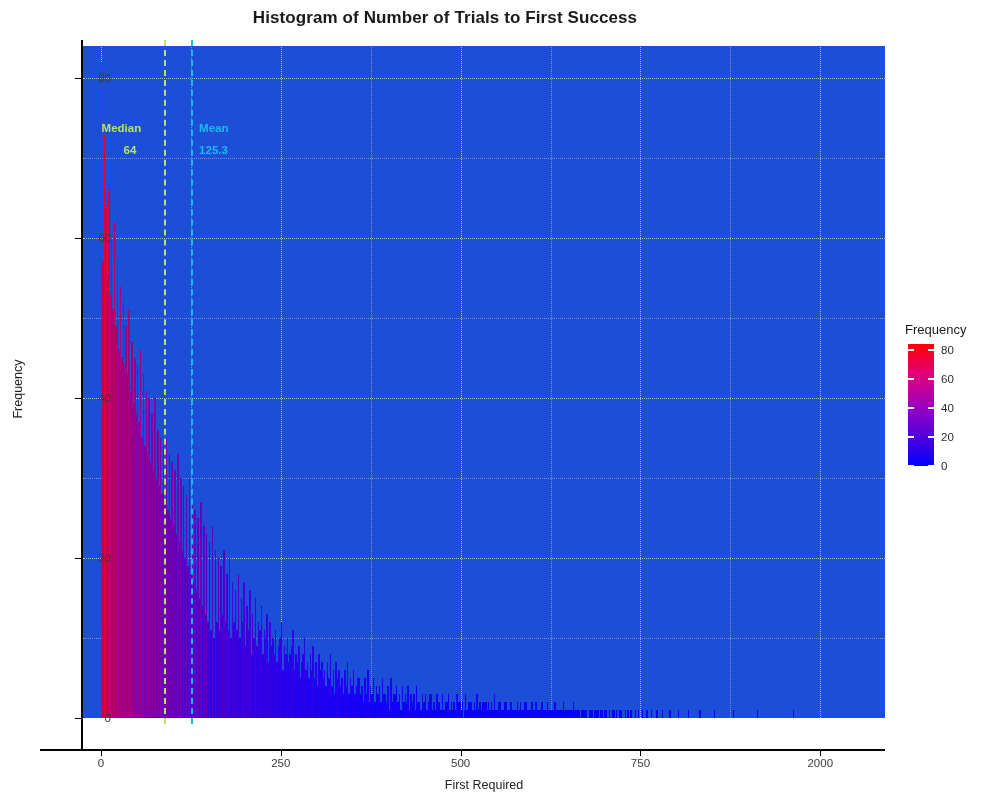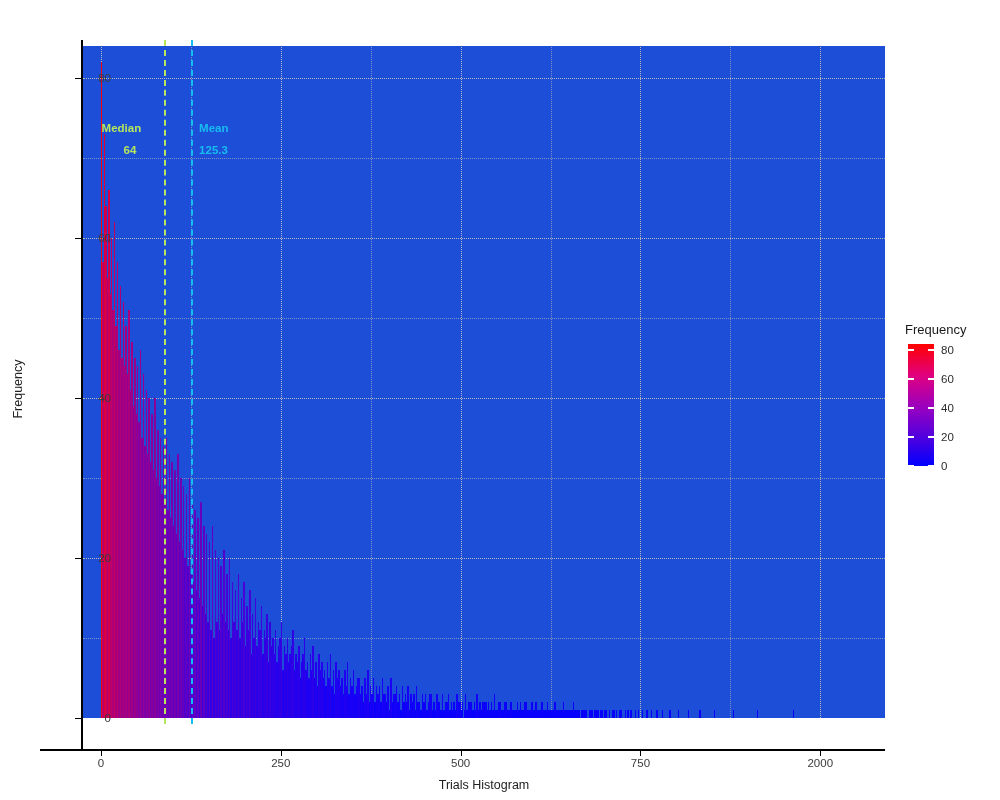--- a/index.html
+++ b/index.html
@@ -79,20 +79,21 @@
   }
   .lg-tick{position:absolute;left:3px;width:6px;height:2px;background:#fff;}
   .lg-tick.r{left:23px;}
   .lg-lab{position:absolute;left:36px;font-size:11.5px;color:#2b2b2b;transform:translateY(-50%);}
 </style>
 </head>
 <body>
 
 <div id="root">
 
+  <div id="title">Histogram of Number of Trials to First Success</div>
 
   <div id="axis-y-line"></div>
   <div id="axis-x-line"></div>
 
   <div id="panel">
     <div id="gridlayer">
         <div class="gl-h" style="top: 512px;"></div>
         <div class="gl-h" style="top: 352px;"></div>
         <div class="gl-h" style="top: 192px;"></div>
         <div class="gl-h" style="top: 32px;"></div>
@@ -511,21 +512,21 @@
       <div class="xtick" style="left: 280.803px;">250</div>
       <div class="xtickmark" style="left: 280.803px;"></div>
       <div class="xtick" style="left: 460.623px;">500</div>
       <div class="xtickmark" style="left: 460.623px;"></div>
       <div class="xtick" style="left: 640.444px;">750</div>
       <div class="xtickmark" style="left: 640.444px;"></div>
       <div class="xtick" style="left: 820.265px;">2000</div>
       <div class="xtickmark" style="left: 820.265px;"></div>
     </div>
 
-  <div id="xlab">Trials Histogram</div>
+  <div id="xlab">First Required</div>
   <div id="ylab">Frequency</div>
 
   <div id="legend">
     <div id="legend-title">Frequency</div>
     <div id="legend-body">
       <div id="legend-bar"></div>
     <div class="lg-tick " style="top: 121px;"></div>
         <div class="lg-tick r" style="top: 121px;"></div>
         <div class="lg-lab" style="top: 122px;">0</div>
         <div class="lg-tick " style="top: 91.9524px;"></div>

